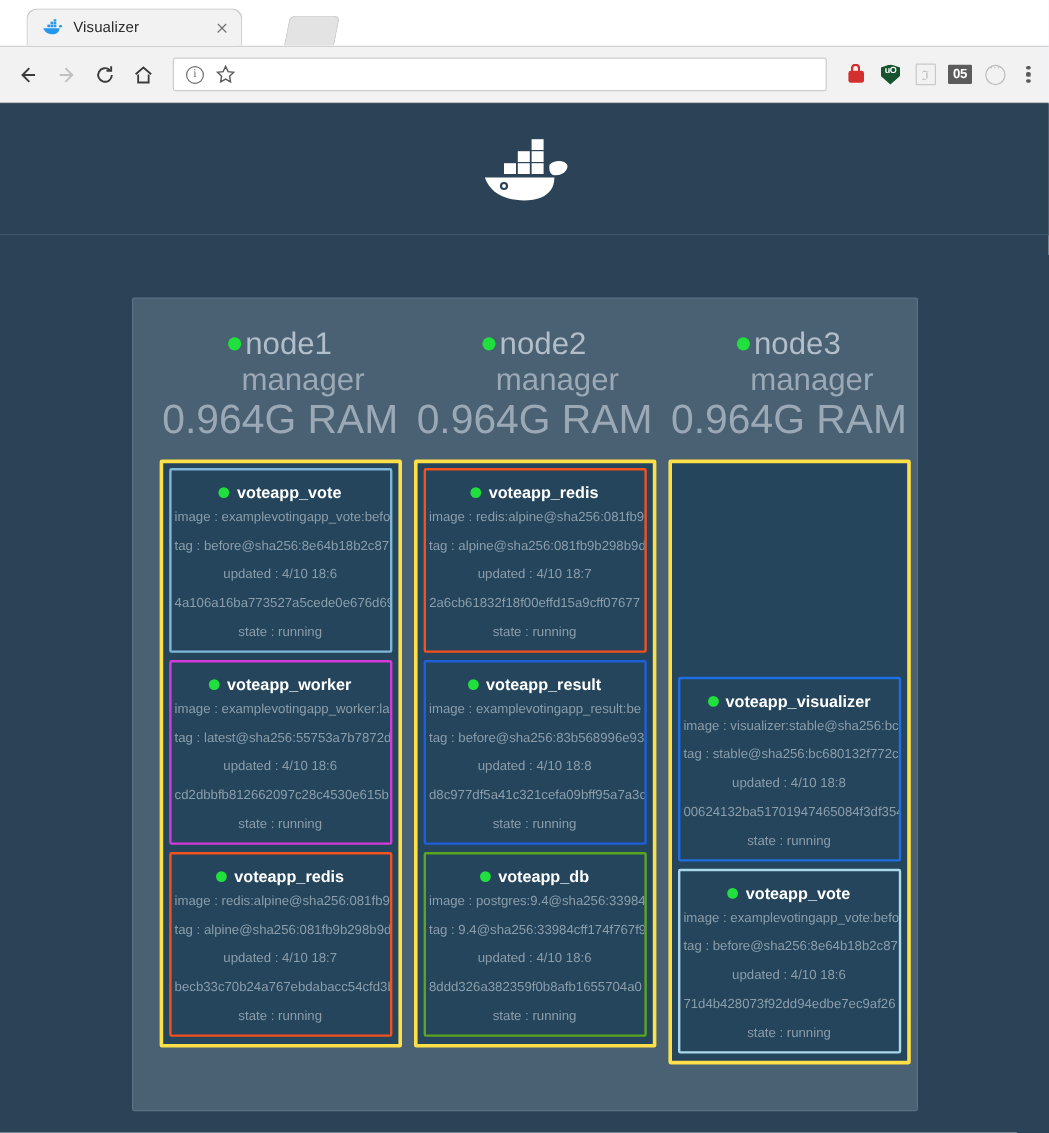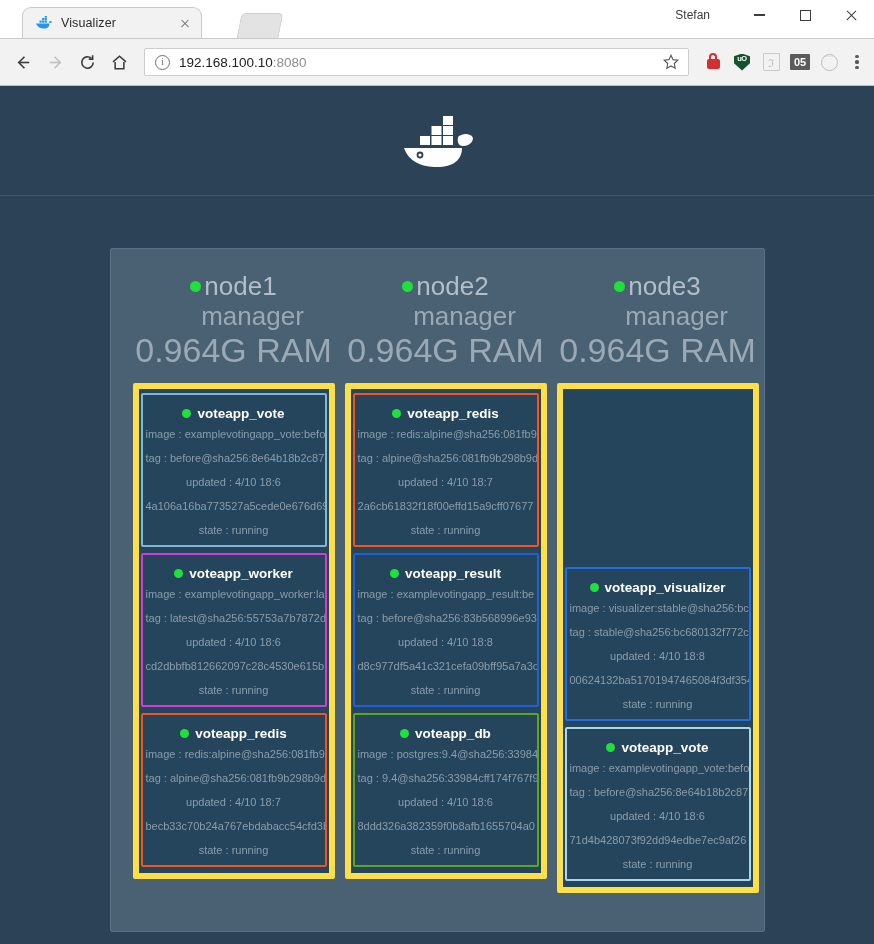--- a/index.html
+++ b/index.html
@@ -120,21 +120,21 @@
   .node-head { padding-top: 22px; text-align: center; width: 100%; }
   .node-name {
     font-size: 26px; color: #b2bec9; line-height: 1.16; display: flex;
     align-items: center; justify-content: center; gap: 3px; white-space: nowrap;
   }
   .dot { width: 11px; height: 11px; border-radius: 50%; background: #1fe03c; display: inline-block; flex: none; }
   .node-role { font-size: 26px; color: #9aa9b5; line-height: 1.16; margin-left: 38px; }
   .node-ram { font-size: 34px; color: #9aa9b5; line-height: 1.16; }
 
   .node-box {
-    width: 202px; margin-top: 12px; background: #24455c; border: 6px solid #fde047;
+    width: 202px; margin-top: 12px; background: #24455c; border: 3px solid #fde047;
     border-radius: 2px; padding: 4px 0 6px; display: flex; flex-direction: column; align-items: center;
     gap: 6px; align-self: center;
   }
 
   .task-card {
     width: 186px; height: 154px; border: 2px solid #7fb8d6; border-radius: 2px;
     background: transparent; overflow: hidden; padding: 11px 0 0 0; position: relative;
   }
   .task-title {
     font-size: 13.5px; font-weight: bold; color: #ffffff; text-align: center;
@@ -167,34 +167,20 @@
                 <rect x="19.4" y="-1" width="4.4" height="4.4"></rect>
               <path d="M2 15h27c0 6-4 10-11 10-6.5 0-13-2.5-16-10z"></path>
               <path d="M28 11c2.5-2 5-1 5.5 0 .5 1-.5 3-3 3-1.5 0-2.5-1-2.5-3z"></path>
             </g>
           </svg>
         </span>
         <span class="tab-title">Visualizer</span>
         <span class="tab-close"></span>
       </div>
       <div class="newtab-stub"></div>
-    </div>
-    <div class="win-right">
-      <span class="win-user">
-        <span>Stefan</span>
-      </span>
-      <span class="win-btn">
-          <i class="gl-min"></i>
-        </span>
-      <span class="win-btn">
-          <i class="gl-max"></i>
-        </span>
-      <span class="win-btn">
-          <i class="gl-close"></i>
-        </span>
     </div>
   </div>
 
   <div class="toolbar">
     <span class="nav-btn">
       <svg width="19" height="19" viewBox="0 0 20 20">
         <path d="M11 4L5 10l6 6" fill="none" stroke="#3c3c3c" stroke-width="1.7"></path>
         <path d="M5 10h11" stroke="#3c3c3c" stroke-width="1.7" fill="none"></path>
       </svg>
     </span>
@@ -212,21 +198,20 @@
     </span>
     <span class="nav-btn">
       <svg width="19" height="19" viewBox="0 0 20 20">
         <path d="M3.2 9.3L10 3.4l6.8 5.9" fill="none" stroke="#3c3c3c" stroke-width="1.6"></path>
         <path d="M5.4 9.6v7h9.2v-7" fill="none" stroke="#3c3c3c" stroke-width="1.6"></path>
       </svg>
     </span>
 
     <div class="omnibox">
       <span class="info-icon"></span>
-      <span class="url"><span>192.168.100.10</span><span class="port">:8080</span></span>
       <span class="star">
         <svg width="18" height="18" viewBox="0 0 20 20">
           <path d="M10 2.6l2.3 4.8 5.2.7-3.8 3.6.9 5.2-4.6-2.5-4.6 2.5.9-5.2L2.5 8.1l5.2-.7z" fill="none" stroke="#5a5a5a" stroke-width="1.3"></path>
         </svg>
       </span>
     </div>
 
     <div class="ext-icons">
       <span class="ext">
         <i class="lock-shackle"></i>

